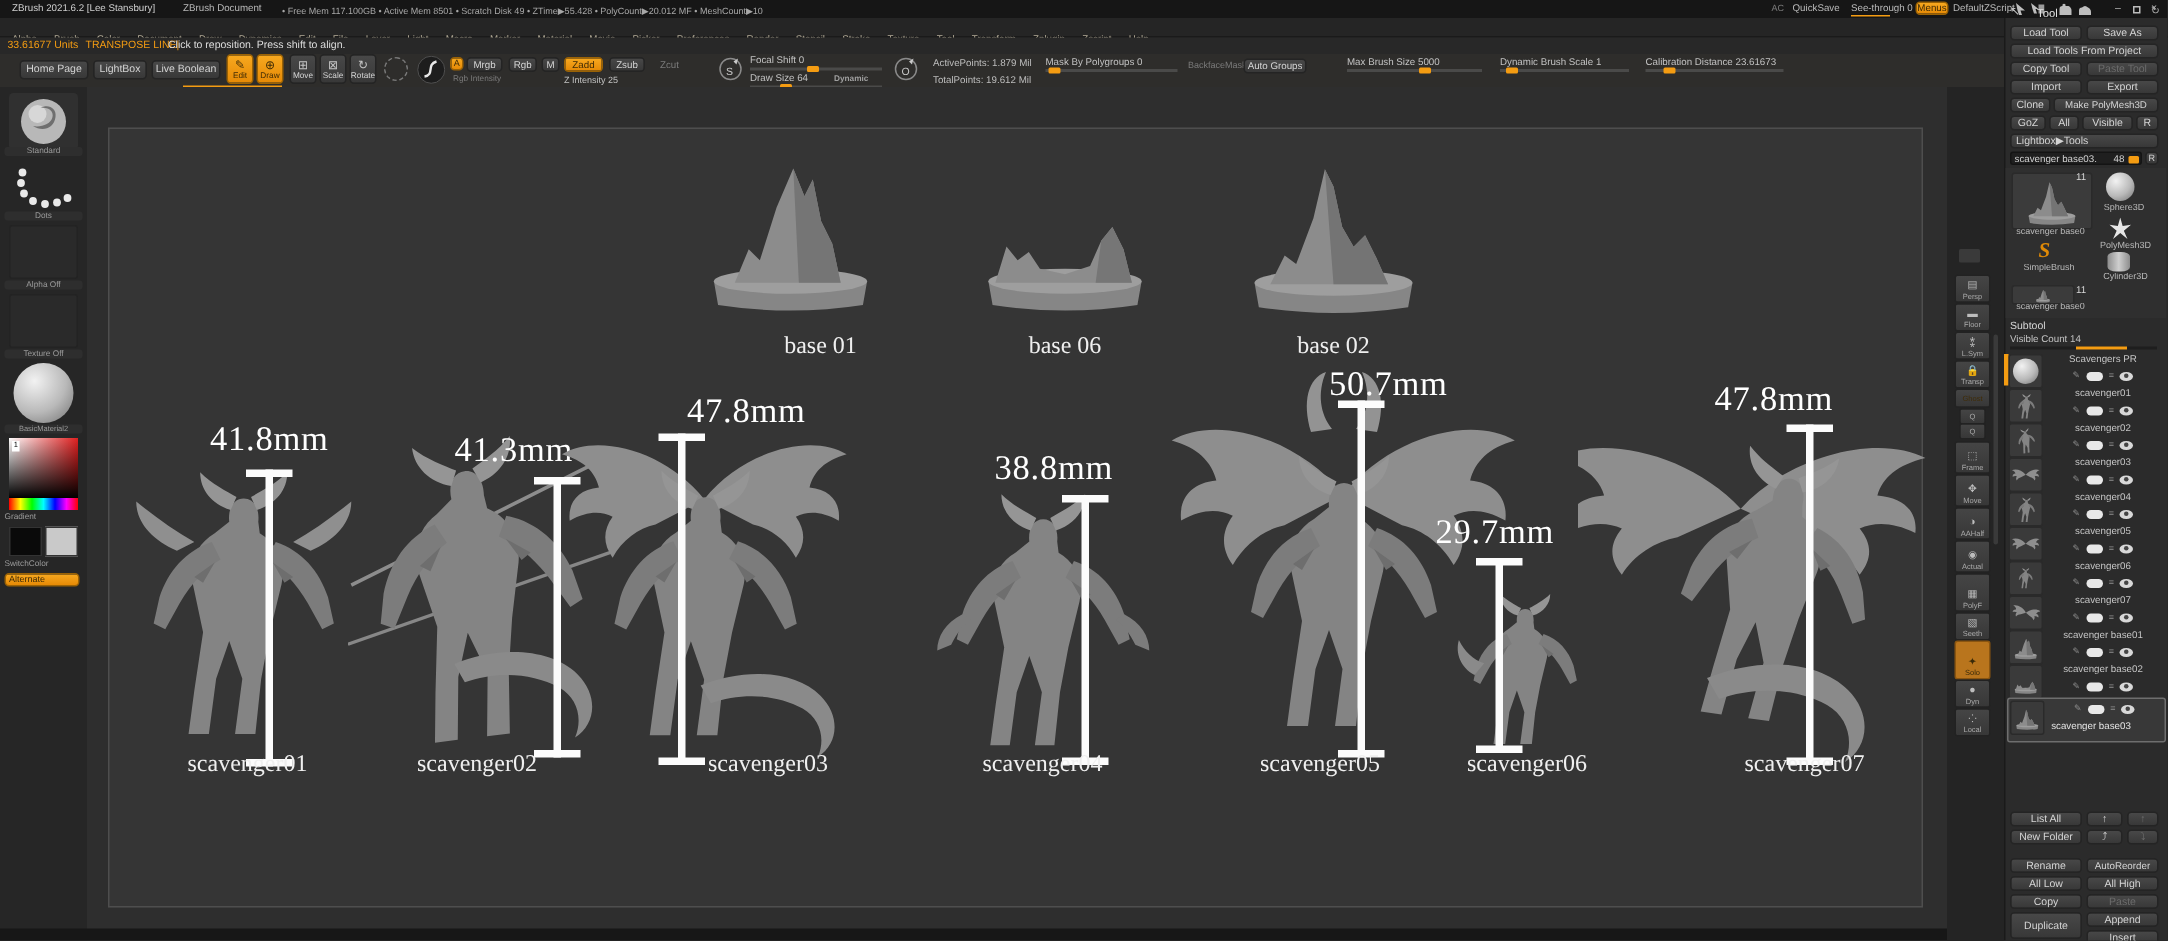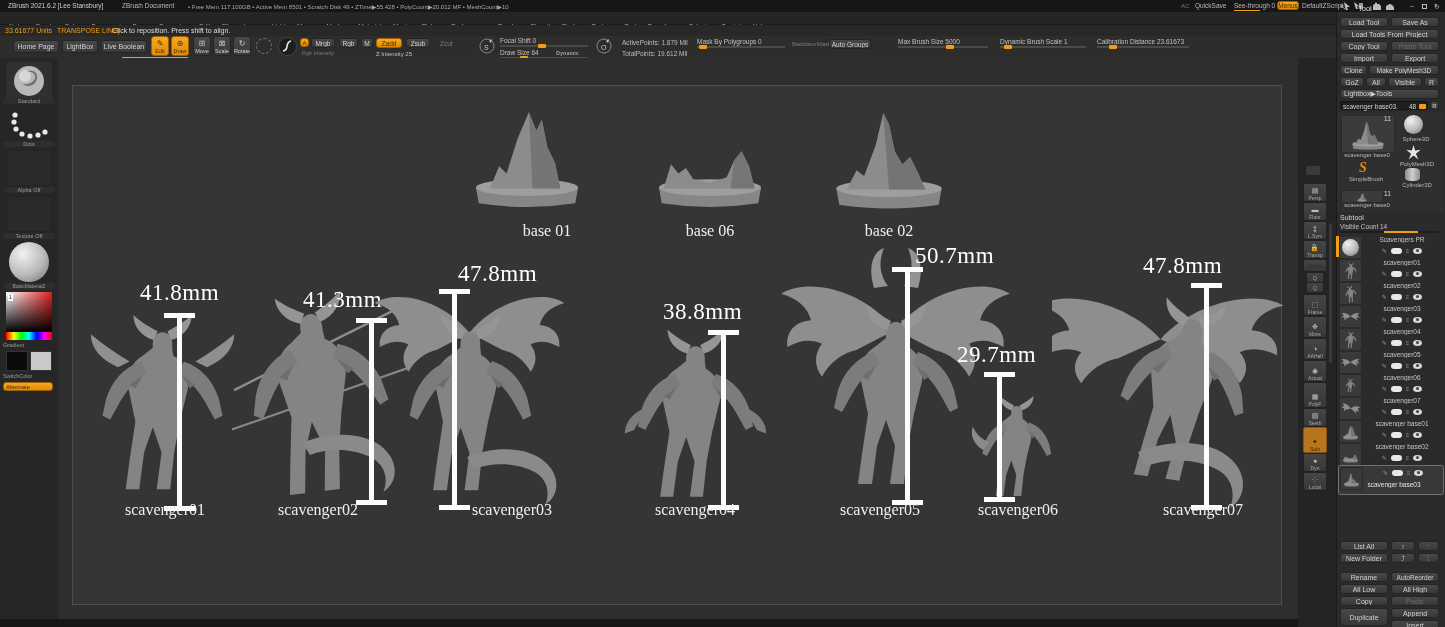--- a/index.html
+++ b/index.html
@@ -356,21 +356,21 @@
   <g transform="translate(0,18)">
       <use href="#sym-wings" width="235" height="140"></use>
     </g>
   <path d="M96,40 C90,20 94,4 106,0 C100,14 102,28 110,38 Z" fill="#939393"></path>
   <path d="M140,40 C146,20 142,4 130,0 C136,14 134,28 126,38 Z" fill="#939393"></path>
   <g transform="translate(38,42) scale(1.0)">
       <use href="#sym-demon" width="160" height="212"></use>
     </g>
 </svg>
 <div class="mbar" style="left:905px;top:267px;height:238px"></div>
-<div class="ab serif mm" style="left:915px;top:243px">50.7mm</div>
+<div class="ab serif mm" style="left:886px;top:243px">50.7mm</div>
 <div class="ab serif fig-name" style="left:820px;top:501px;width:120px">scavenger05</div>
 
 <svg class="ab" style="left:948px;top:372px" width="135" height="130" viewBox="0 0 160 200">
   <g transform="translate(10,30) scale(0.9)">
       <use href="#sym-demon" width="160" height="190"></use>
     </g>
   <path d="M30,120 C16,112 10,98 14,84 C20,96 28,104 40,108 Z" fill="#8a8a8a"></path>
 </svg>
 <div class="mbar" style="left:997px;top:372px;height:130px"></div>
 <div class="ab serif mm" style="left:957px;top:342px">29.7mm</div>

